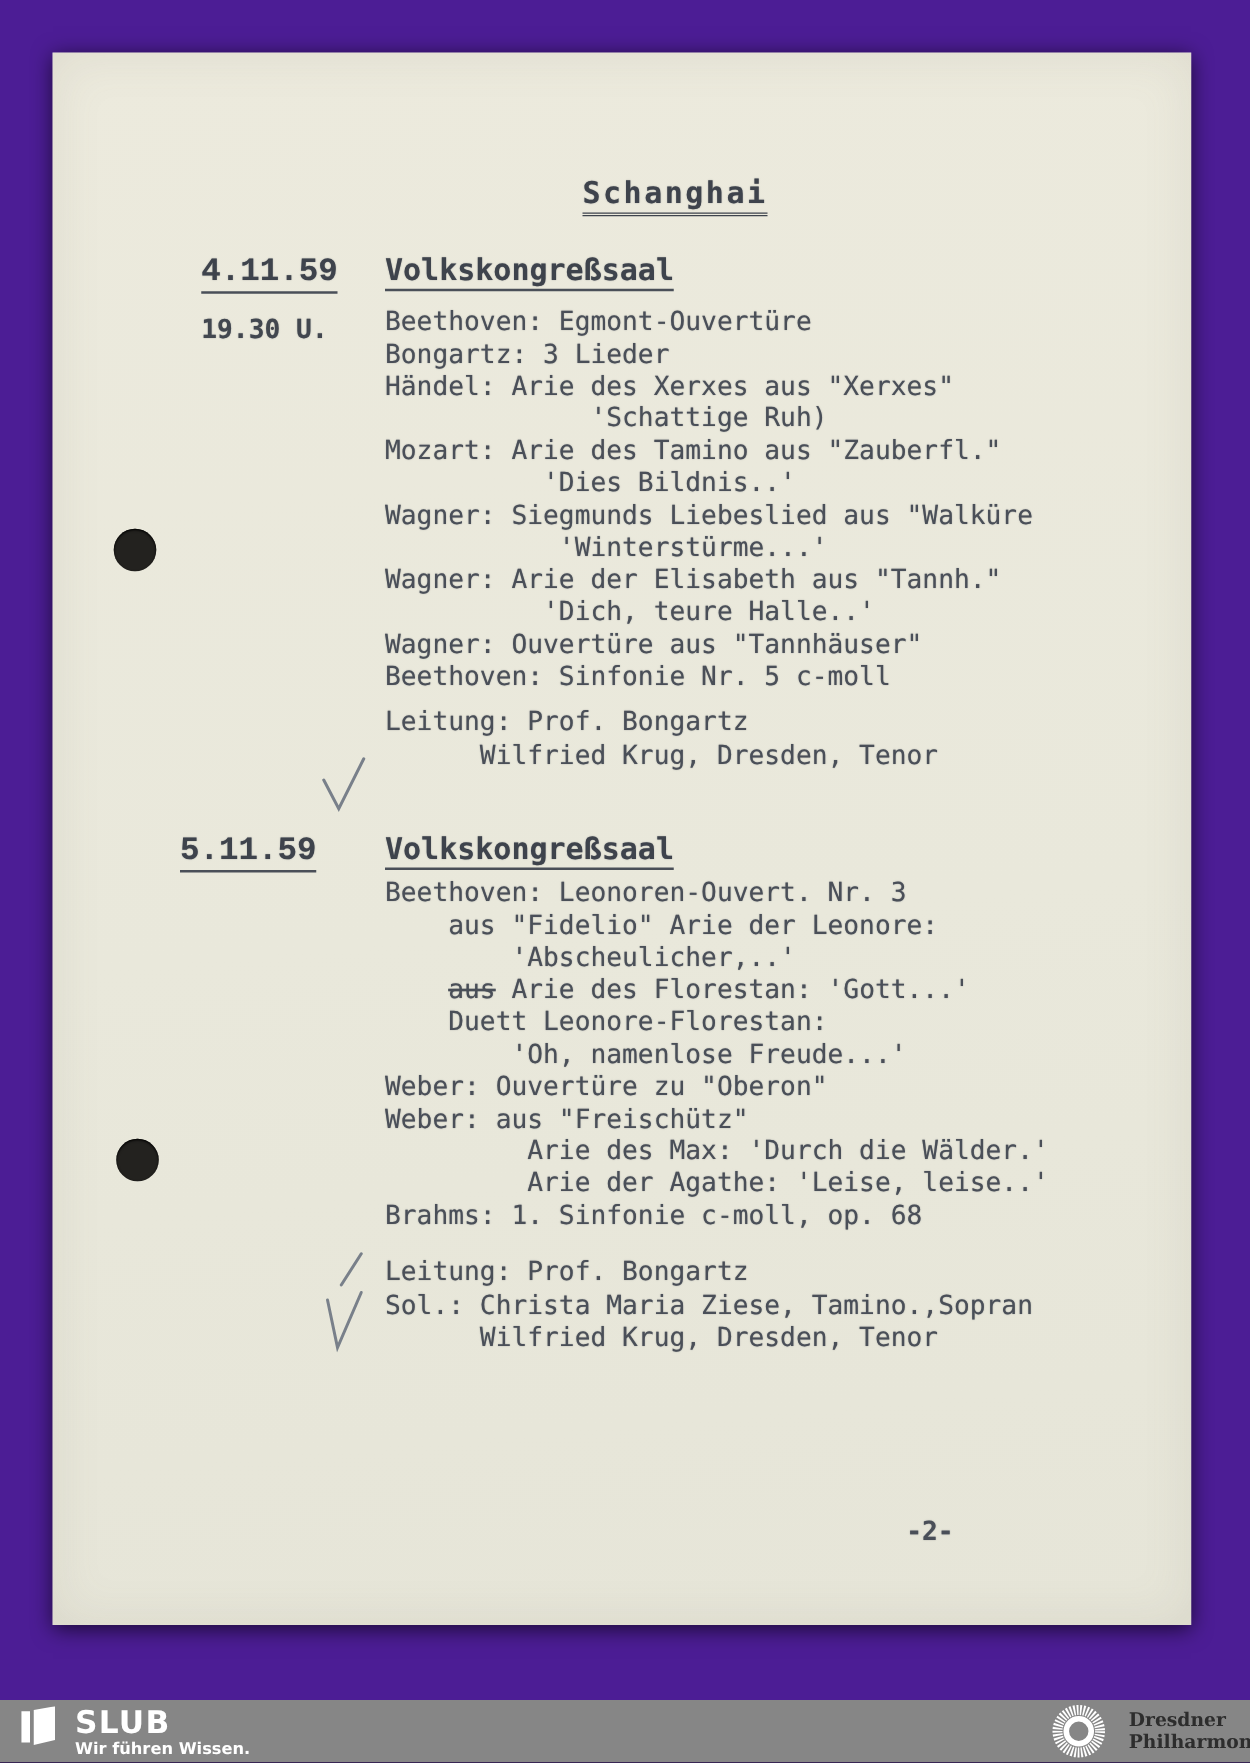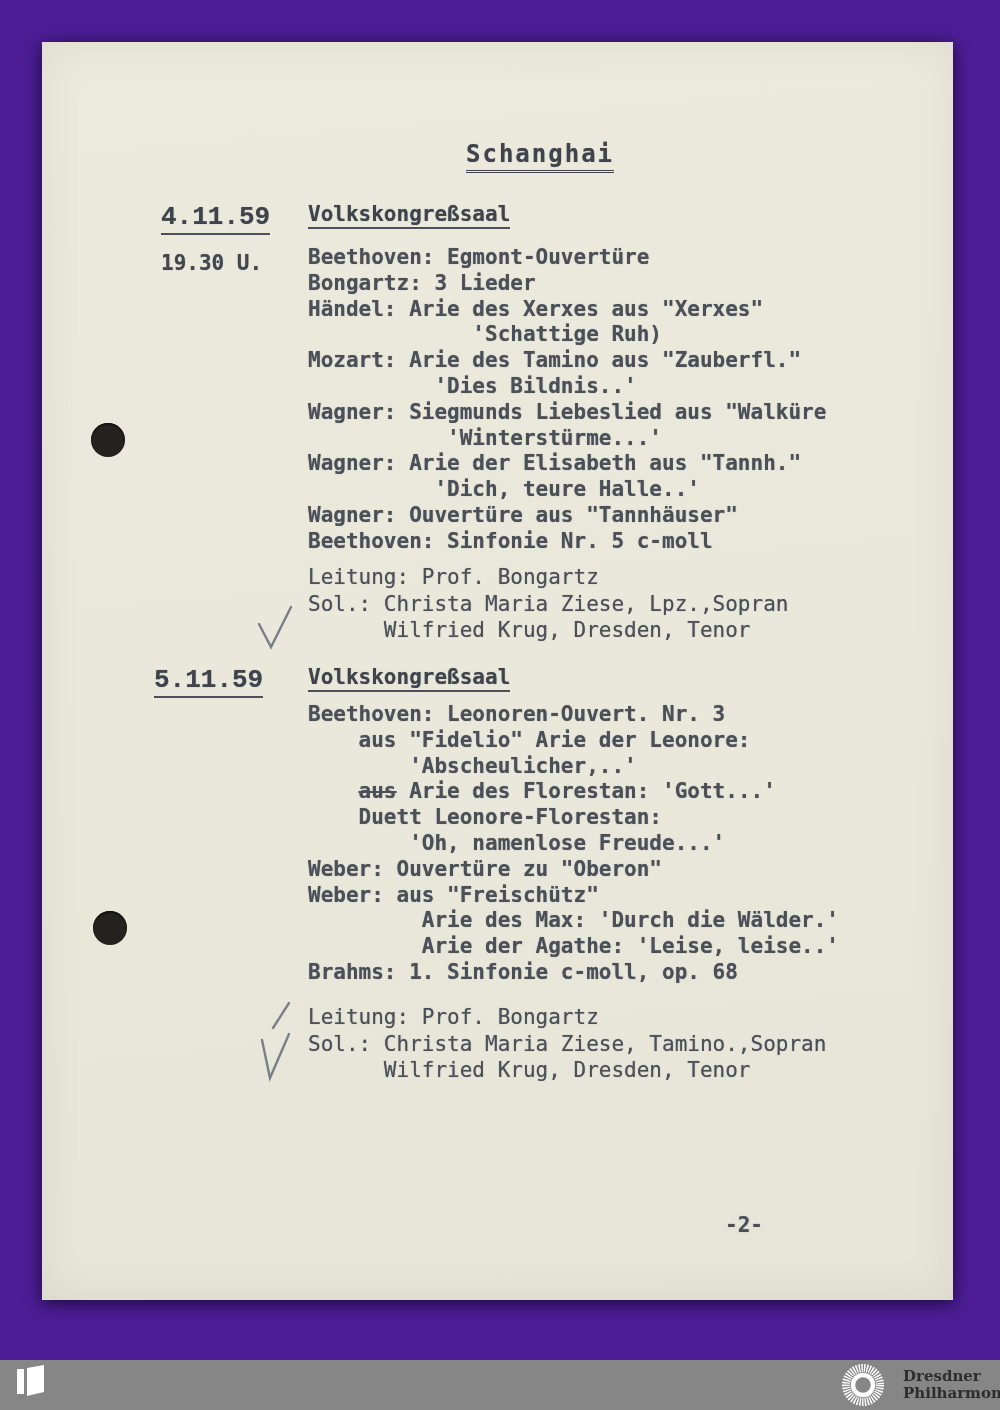--- a/index.html
+++ b/index.html
@@ -9,31 +9,31 @@
   .paper{position:absolute;left:42px;top:42px;width:911px;height:1258px;
          background:linear-gradient(175deg,#eceadd 0%,#e9e8db 55%,#e6e5d8 100%);
          box-shadow:0 3px 16px rgba(0,0,0,0.65), inset 0 0 40px rgba(120,115,95,0.12);}
   .tw{color:#4a4f58;text-shadow:0 0 1px rgba(64,69,80,0.55);white-space:pre;}
   .doc-title{position:absolute;left:424px;top:98px;font-size:24px;font-weight:bold;
              letter-spacing:2px;color:#3e434c;border-bottom:3px double #3e434c;padding-bottom:2px;}
   .datecol{position:absolute;width:150px;}
   .date{font-size:26px;font-weight:bold;color:#3e434c;display:inline-block;
         border-bottom:2px solid #4a4f58;padding-bottom:1px;font-family:Liberation Mono, monospace;}
   .time{font-size:21px;font-weight:bold;color:#42474f;margin-top:16px;}
-  .venue{position:absolute;font-size:21px;font-weight:bold;color:#3e434c;
+  .venue{position:absolute;font-size:24px;font-weight:bold;color:#3e434c;
          border-bottom:2px solid #4a4f58;padding-bottom:1px;}
   .program,.credits{position:absolute;font-size:21px;}
-  .program .tline{line-height:25.8px;font-weight:bold;}
+  .program .tline{line-height:25.8px;}
   .credits .tline{line-height:26.5px;}
   .tline s{text-decoration:line-through;text-decoration-thickness:2px;margin-top:24px;}
   .s1 .datecol{left:119px;top:160px;}
   .s1 .venue{left:266px;top:160px;}
   .s1 .program{left:266px;top:203px;}
   .s1 .credits{left:266px;top:522px;}
-  .s2 .datecol{left:112px;top:623px;}
+  .s2 .datecol{left:102px;top:623px;}
   .s2 .venue{left:266px;top:623px;}
   .s2 .program{left:266px;top:660px;}
   .s2 .credits{left:266px;top:962px;}
   .pagenum{position:absolute;left:683px;top:1171px;font-size:21px;font-weight:bold;}
   .hole{position:absolute;width:34px;height:34px;border-radius:50%;background:#23221f;
         box-shadow:inset 0 1px 2px #000;}
   .hole1{left:49px;top:381px;}
   .hole2{left:51px;top:869px;}
   .pencil{position:absolute;}
   .pencil polyline,.pencil path{fill:none;stroke:#79808a;stroke-width:2.4;stroke-linecap:round;}
@@ -56,21 +56,21 @@
 
     <div class="doc-title tw">Schanghai</div>
 
     <section class="s1">
       <div class="datecol">
         <div><span class="date tw">4.11.59</span></div>
         <div class="time tw">19.30 U.</div>
       </div>
       <div class="venue tw">Volkskongreßsaal</div>
       <div class="program tw"><div class="tline"><span>Beethoven: Egmont-Ouvertüre</span></div><div class="tline"><span>Bongartz: 3 Lieder</span></div><div class="tline"><span>Händel: Arie des Xerxes aus "Xerxes"</span></div><div class="tline"><span>             'Schattige Ruh)</span></div><div class="tline"><span>Mozart: Arie des Tamino aus "Zauberfl."</span></div><div class="tline"><span>          'Dies Bildnis..'</span></div><div class="tline"><span>Wagner: Siegmunds Liebeslied aus "Walküre</span></div><div class="tline"><span>           'Winterstürme...'</span></div><div class="tline"><span>Wagner: Arie der Elisabeth aus "Tannh."</span></div><div class="tline"><span>          'Dich, teure Halle..'</span></div><div class="tline"><span>Wagner: Ouvertüre aus "Tannhäuser"</span></div><div class="tline"><span>Beethoven: Sinfonie Nr. 5 c-moll</span></div></div>
-      <div class="credits tw"><div class="tline"><span>Leitung: Prof. Bongartz</span></div><div class="tline"><span>Sol.: Christa Maria Ziese, Lpz.,Sopran</span></div><div class="tline"><span>      Wilfried Krug, Dresden, Tenor</span></div></div>
+      <div class="credits tw"><div class="tline"><span>Leitung: Prof. Bongartz</span></div><div class="tline"><span>      Wilfried Krug, Dresden, Tenor</span></div></div>
     </section>
 
     <section class="s2">
       <div class="datecol">
         <div><span class="date tw">5.11.59</span></div>
       </div>
       <div class="venue tw">Volkskongreßsaal</div>
       <div class="program tw"><div class="tline"><span>Beethoven: Leonoren-Ouvert. Nr. 3</span></div><div class="tline"><span>    aus "Fidelio" Arie der Leonore:</span></div><div class="tline"><span>        'Abscheulicher,..'</span></div><div class="tline"><span>    </span><s>aus</s><span> Arie des Florestan: 'Gott...'</span></div><div class="tline"><span>    Duett Leonore-Florestan:</span></div><div class="tline"><span>        'Oh, namenlose Freude...'</span></div><div class="tline"><span>Weber: Ouvertüre zu "Oberon"</span></div><div class="tline"><span>Weber: aus "Freischütz"</span></div><div class="tline"><span>         Arie des Max: 'Durch die Wälder.'</span></div><div class="tline"><span>         Arie der Agathe: 'Leise, leise..'</span></div><div class="tline"><span>Brahms: 1. Sinfonie c-moll, op. 68</span></div></div>
       <div class="credits tw"><div class="tline"><span>Leitung: Prof. Bongartz</span></div><div class="tline"><span>Sol.: Christa Maria Ziese, Tamino.,Sopran</span></div><div class="tline"><span>      Wilfried Krug, Dresden, Tenor</span></div></div>
     </section>
@@ -88,20 +88,24 @@
     <div class="hole hole1"></div>
     <div class="hole hole2"></div>
   </div>
 
   <div class="footer">
     <div class="slub">
       <svg width="27" height="32" viewBox="0 0 27 32">
         <rect x="0" y="4" width="7" height="25" fill="#ffffff"></rect>
         <path d="M10 3 L27 0 L27 27 L10 31 Z" fill="#ffffff"></path>
       </svg>
+      <div class="slub-text">
+        <div class="slub-name">SLUB</div>
+        <div class="slub-tagline">Wir führen Wissen.</div>
+      </div>
     </div>
     <div class="phil">
       <svg width="44" height="44" viewBox="0 0 44 44">
         <circle cx="22" cy="22" r="17" fill="none" stroke="#ffffff" stroke-width="8" stroke-dasharray="1.4 1.2"></circle>
         <circle cx="22" cy="22" r="10" fill="none" stroke="#ffffff" stroke-width="4.5"></circle>
       </svg>
       <div class="phil-text">
         <div>Dresdner</div>
         <div>Philharmonie</div>
       </div>

